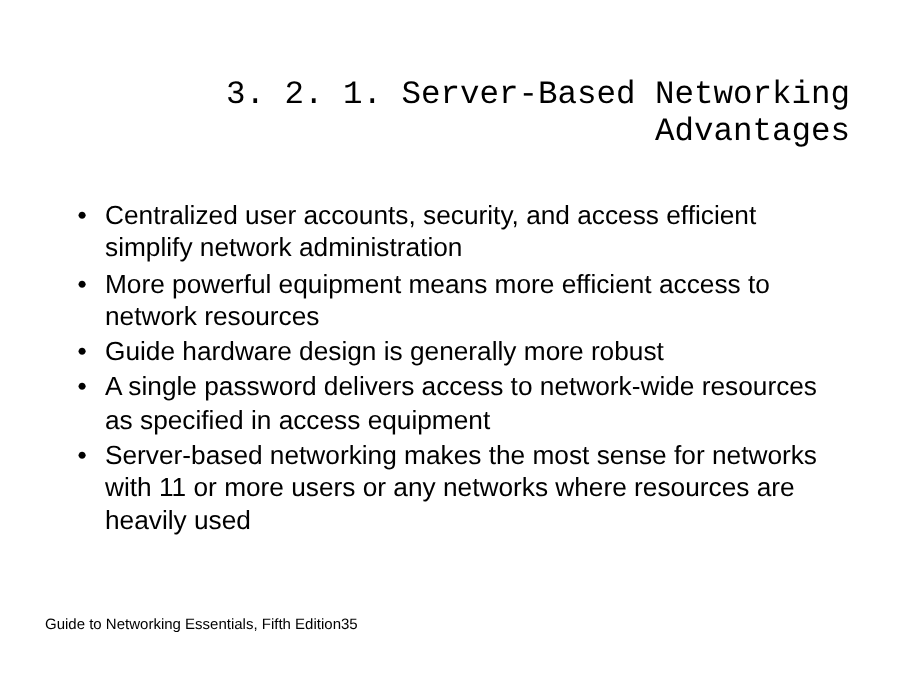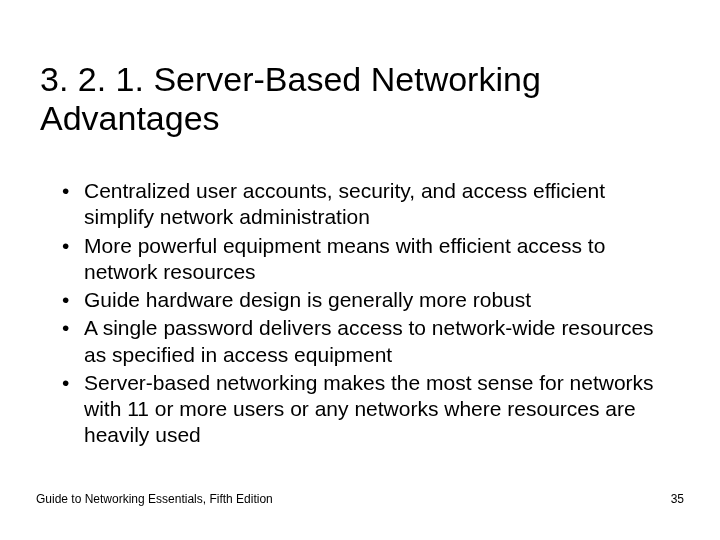--- a/index.html
+++ b/index.html
@@ -1,25 +1,26 @@
 <!DOCTYPE html>
 <html><head>
   <meta charset="utf-8">
   <style>
     * { margin: 0; padding: 0; box-sizing: border-box; }
     html, body { width: 720px; height: 540px; background: #fff; font-family: Arial, Helvetica, sans-serif; color: #000; }
     .slide { width: 720px; height: 540px; position: relative; padding: 0; }
     .title {
-      font-size: 34px;
+      font-size: 26px;
       font-weight: normal;
-      text-align: left;
+      text-align: right;
       padding-top: 60px;
       padding-bottom: 40px;
       padding-left: 40px;
       padding-right: 40px;
+      font-family: Liberation Mono, monospace;
     }
     .bullets {
       padding-left: 62px;
       padding-right: 50px;
     }
     .bullet {
       display: flex;
       align-items: flex-start;
       font-size: 21px;
       line-height: 1.25;
@@ -33,39 +34,39 @@
     }
     .bullet .text {
       flex: 1;
     }
     .footer {
       position: absolute;
       bottom: 34px;
       left: 36px;
       right: 36px;
       display: flex;
-      justify-content: space-between;
+      justify-content: flex-start;
       font-size: 12px;
       color: #000;
     }
   </style>
 </head>
 <body>
 
 <div class="slide">
   <div class="title">3. 2. 1. Server-Based Networking Advantages</div>
 
   <div class="bullets">
     <div class="bullet">
       <span class="dot">•</span>
       <span class="text">Centralized user accounts, security, and access efficient simplify network administration</span>
     </div>
     <div class="bullet">
       <span class="dot">•</span>
-      <span class="text">More powerful equipment means with efficient access to network resources</span>
+      <span class="text">More powerful equipment means more efficient access to network resources</span>
     </div>
     <div class="bullet">
       <span class="dot">•</span>
       <span class="text">Guide hardware design is generally more robust</span>
     </div>
     <div class="bullet">
       <span class="dot">•</span>
       <span class="text">A single password delivers access to network-wide resources as specified in access equipment</span>
     </div>
     <div class="bullet">

